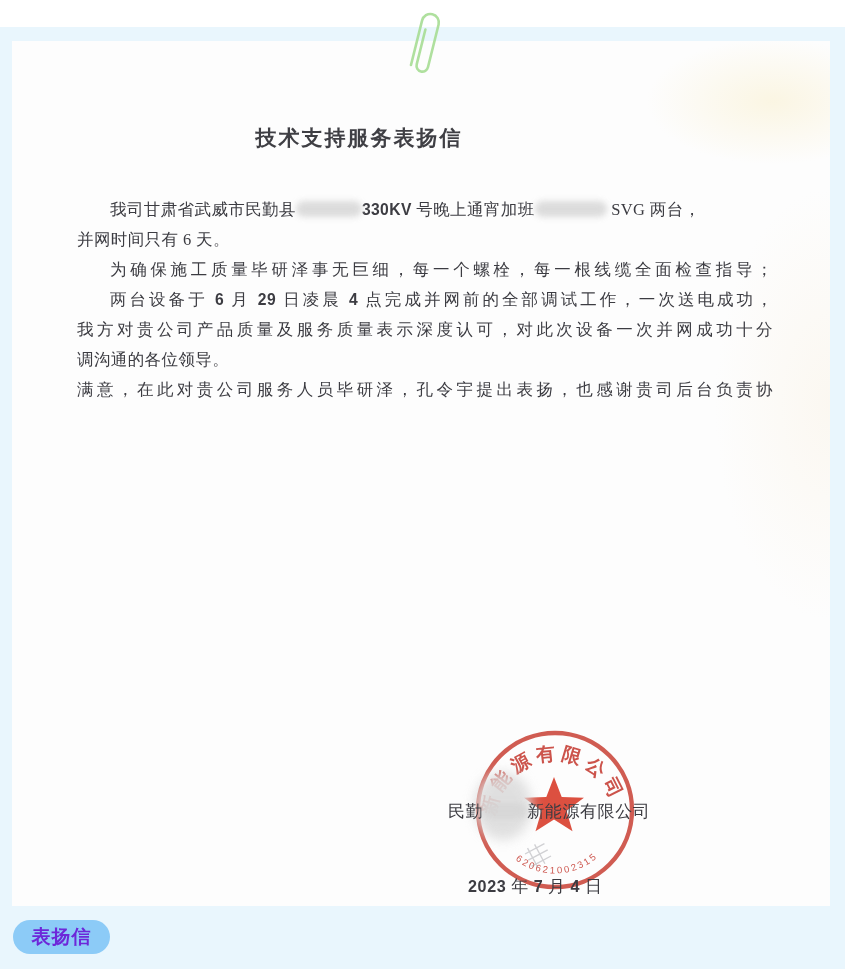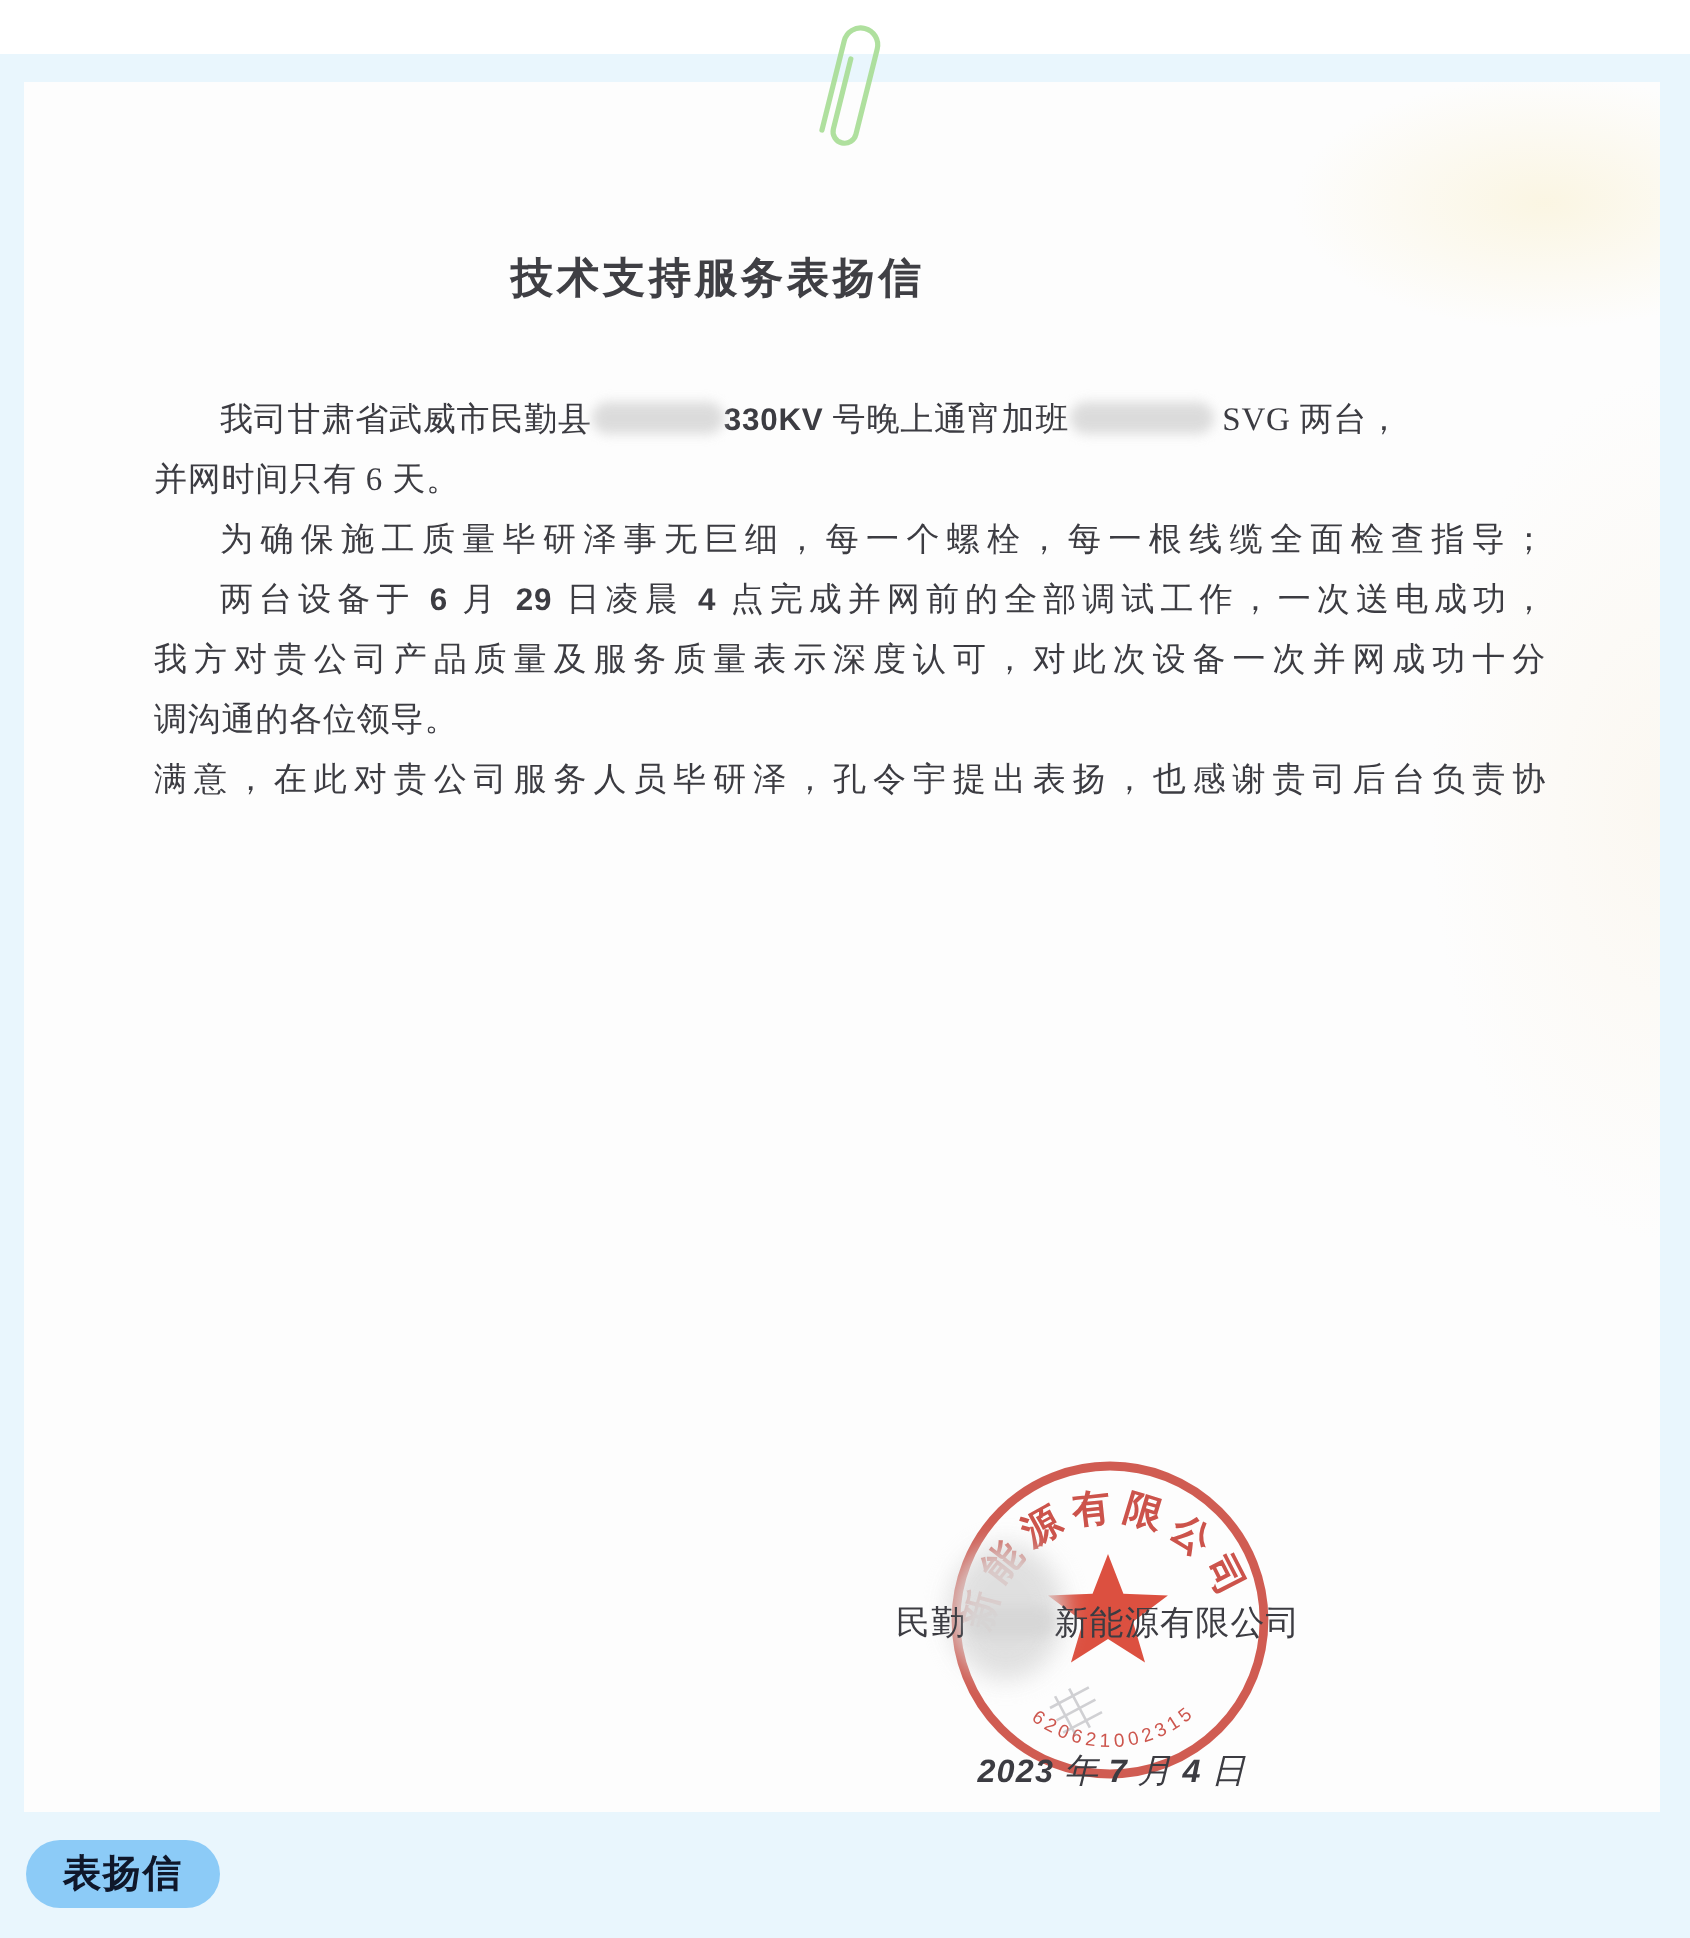--- a/index.html
+++ b/index.html
@@ -11,21 +11,21 @@
   .top-strip{position:absolute;left:0;top:0;width:845px;height:27px;background:#ffffff;}
   .card{
     position:absolute; left:12px; top:41px; width:818px; height:865px;
     background:
       radial-gradient(180px 90px at 93% 7%, rgba(250,243,218,.75), transparent 70%),
       radial-gradient(160px 300px at 100% 42%, rgba(249,241,226,.45), transparent 72%),
       #fdfdfd;
   }
   .letter-title{
     position:absolute; left:0; top:82px; width:694px; height:34px; line-height:34px;
-    text-align:center; font-family:Liberation Sans, sans-serif;
+    text-align:center; font-family:Liberation Mono, monospace;
     font-weight:700; font-size:21px; letter-spacing:2px; color:#3f3f44;
   }
   .letter-body{
     position:absolute; left:65px; top:154px; width:696px;
     font-size:16.5px; color:#3c3c42; letter-spacing:.4px; line-height:30px;
   }
   .salutation{margin-bottom:3px;}
   .line{height:30px; white-space:nowrap;}
   .line.fill{white-space:normal; text-align:justify; text-align-last:justify; text-justify:inter-character;}
   .line.indent{padding-left:33px;}
@@ -33,21 +33,21 @@
   .redact{
     display:inline-block; height:16px; border-radius:8px;
     background:#d6d6d6; filter:blur(3px); opacity:.85; vertical-align:-2px;
   }
   .sign-company{
     position:absolute; left:436px; top:757px; width:230px; height:28px; line-height:28px;
     font-size:17px; color:#3c3c42; letter-spacing:.6px; z-index:4; white-space:nowrap;
   }
   .sign-date{
     position:absolute; left:456px; top:831px; width:176px; height:28px; line-height:28px;
-    text-align:center; font-size:17px; color:#3c3c42; letter-spacing:.6px; z-index:4; white-space:nowrap;font-style:italic;
+    text-align:left; font-size:17px; color:#3c3c42; letter-spacing:.6px; z-index:4; white-space:nowrap;
   }
   .stamp{position:absolute; left:458px; top:684px; z-index:2;}
   .blur-patch{
     position:absolute; left:462px; top:731px; width:58px; height:68px;
     background:#dcdcdc; border-radius:50%; filter:blur(6px); opacity:.88; z-index:3;
   }
   .paperclip{position:absolute; left:400px; top:2px; z-index:6;}
   .badge{
     position:absolute; left:13px; top:920px; width:97px; height:34px; border-radius:17px;
     background:#8ccbf7; color:#ffffff; z-index:5;
@@ -97,16 +97,16 @@
     <div class="sign-company" id="sign-company"><span>民勤</span><span class="redact" style="width: 44px;"></span><span>新能源有限公司</span></div>
     <div class="sign-date" id="sign-date"><span class="num">2023</span><span> 年 </span><span class="num">7</span><span> 月 </span><span class="num">4</span><span> 日</span></div>
   </div>
 
   <svg class="paperclip" width="52" height="80" viewBox="0 0 52 80" xmlns="http://www.w3.org/2000/svg">
     <g transform="rotate(14 26 40)">
       <path d="M 17,66 L 17,20 A 8.5,8.5 0 0 1 34,20 L 34,64 A 5.8,5.8 0 0 1 22.4,64 L 22.4,28" fill="none" stroke="#a6dd94" stroke-width="2.6" stroke-linecap="round" opacity="0.9"></path>
     </g>
   </svg>
 
-  <div class="badge" style="background: rgb(140, 203, 247); color: #0f172a;">
+  <div class="badge" style="background: rgb(140, 203, 247); color: #6d28d9;">
     <span>表扬信</span>
   </div>
 </div>
 
 </body></html>

